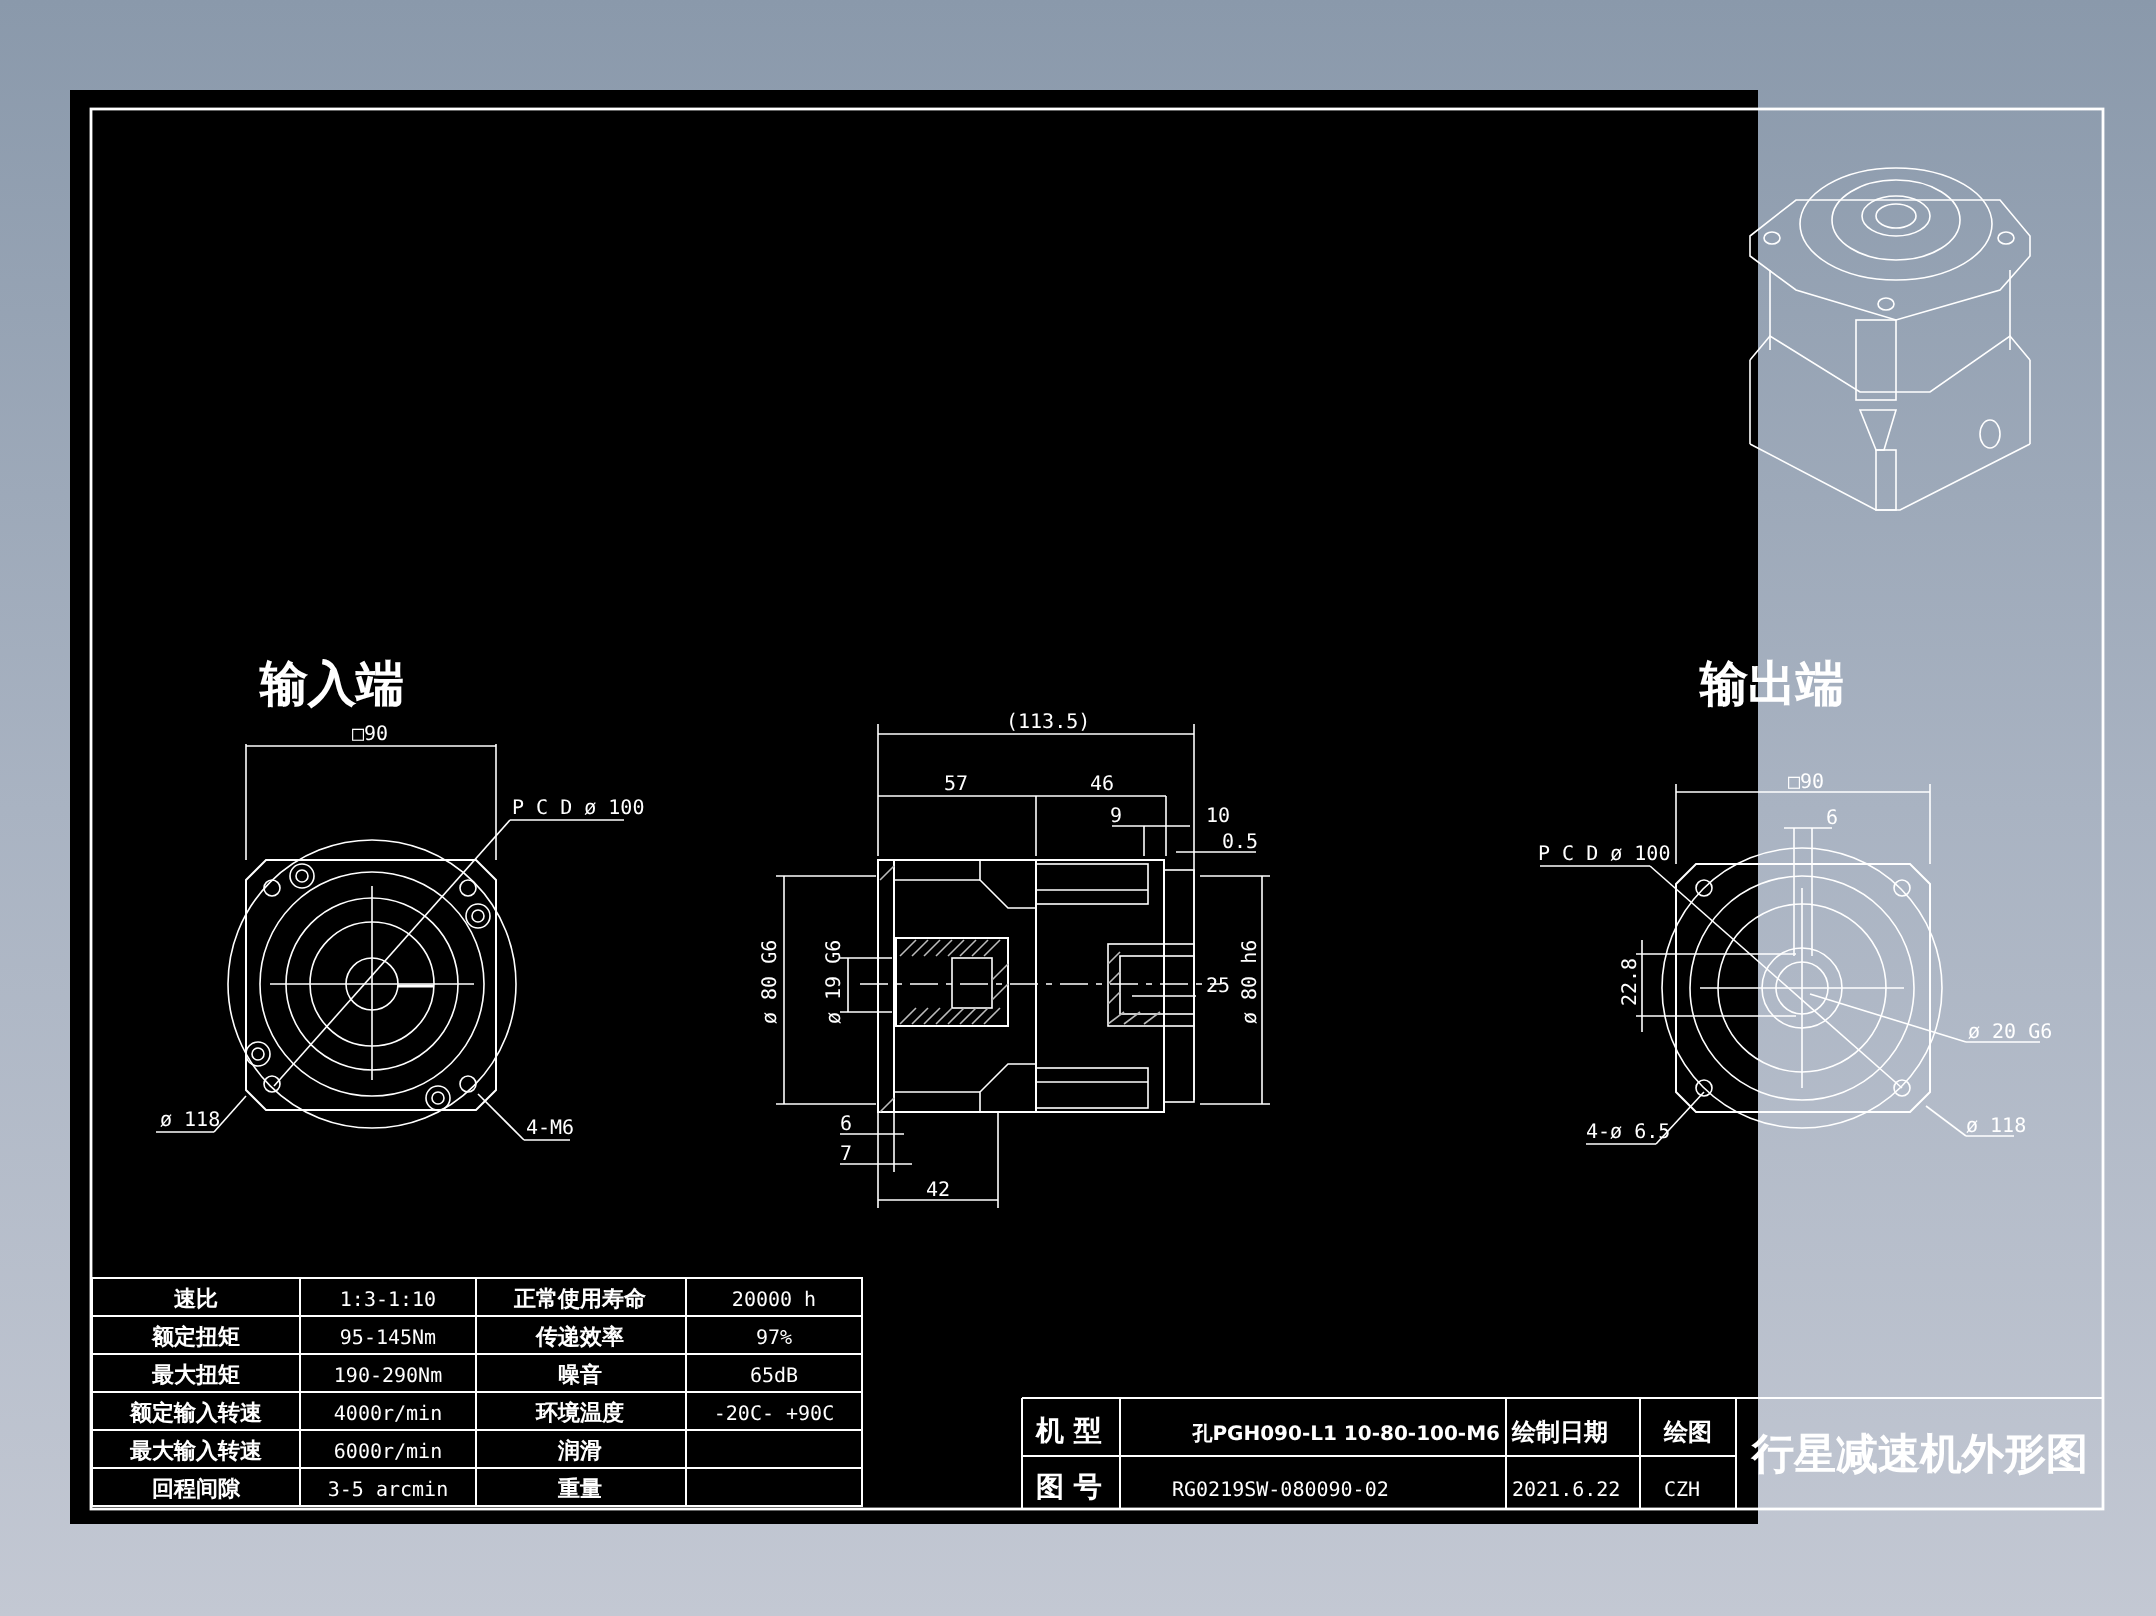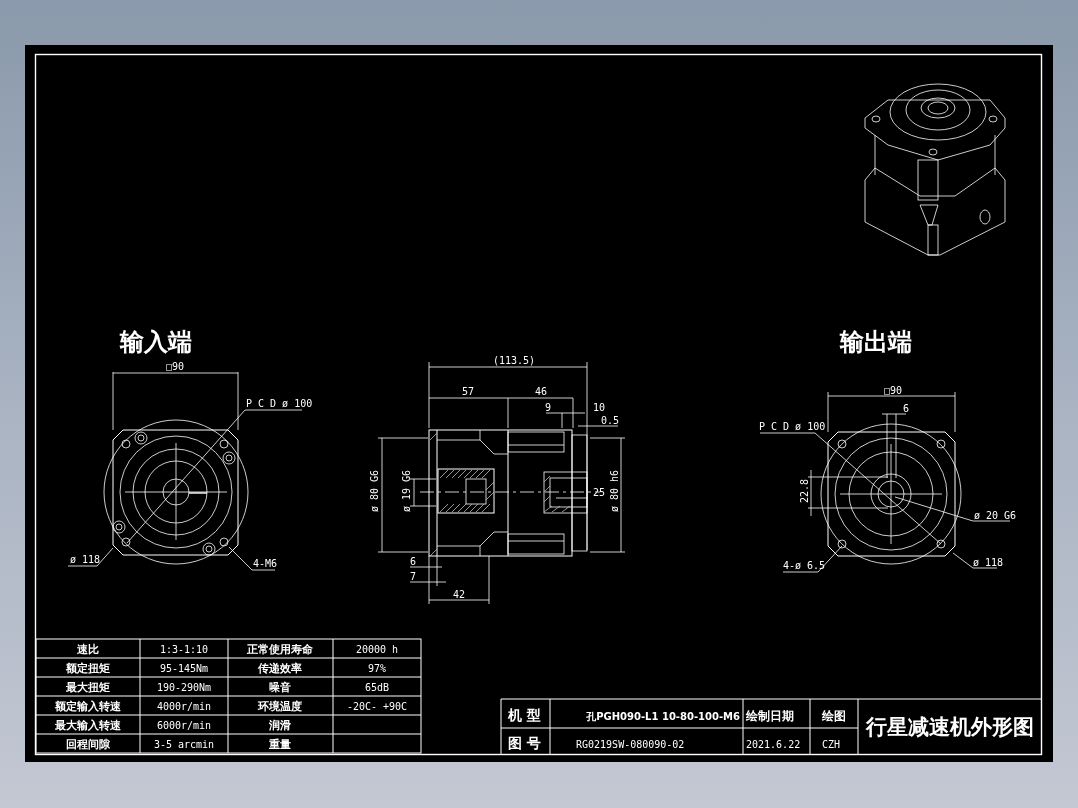--- a/index.html
+++ b/index.html
@@ -3,21 +3,21 @@
 <meta charset="utf-8">
 <style>
   html, body { margin:0; padding:0; }
   body {
     width:1078px; height:808px; overflow:hidden;
     background: linear-gradient(180deg, #8a99ab 0%, #a9b3c2 50%, #c3c8d3 100%);
     position:relative;
     font-family: "DejaVu Sans Mono", monospace;
   }
   #canvas {
-    position:absolute; left:25px; top:45px; width:1028px; height:717px;
+    position:absolute; left:35px; top:45px; width:844px; height:717px;
     background:#000;
   }
   svg { position:absolute; left:0; top:0; }
   svg text { fill:#fff; font-family:"DejaVu Sans", sans-serif; }
   .ln { stroke:#fff; stroke-width:1; fill:none; }
   .ln2 { stroke:#fff; stroke-width:1.4; fill:none; }
   .thin { stroke:#fff; stroke-width:0.8; fill:none; }
   .gray { stroke:#bbb; stroke-width:0.8; fill:none; }
   .cn { font-family:"DejaVu Sans", sans-serif; font-weight:bold; }
   .dim { font-family:"DejaVu Sans Mono", monospace; font-size:10px; }

